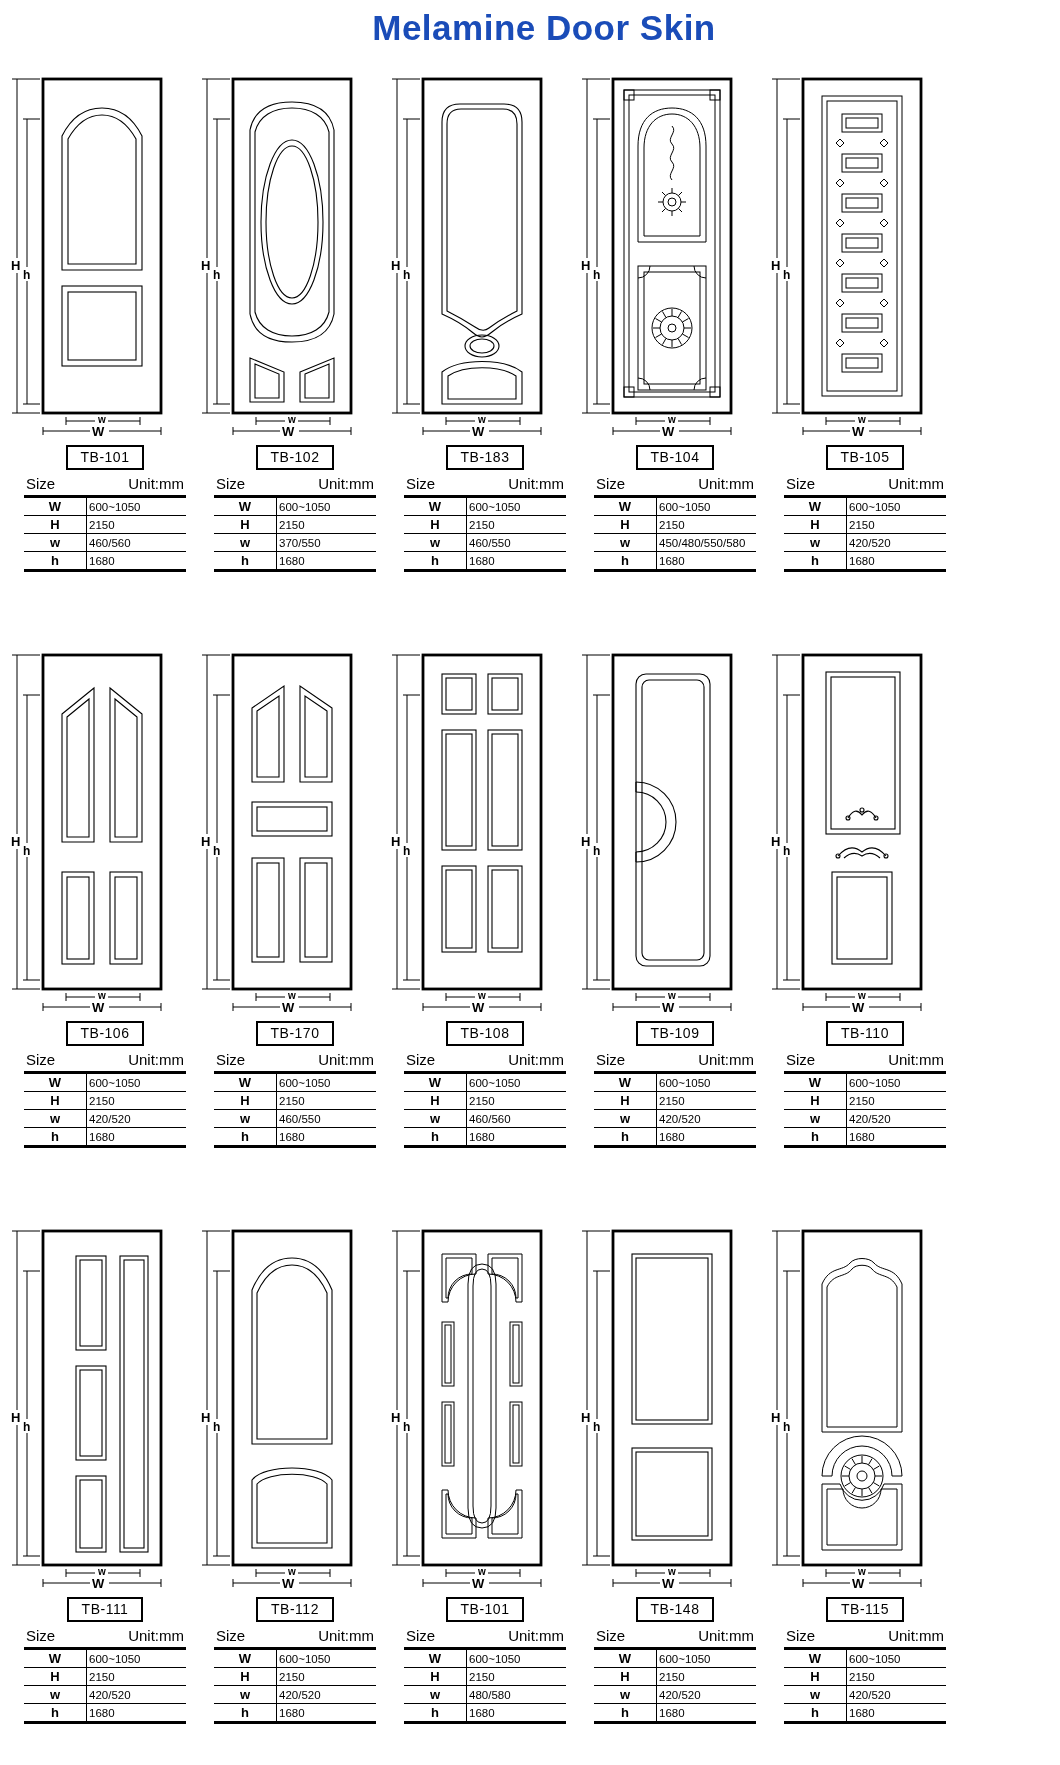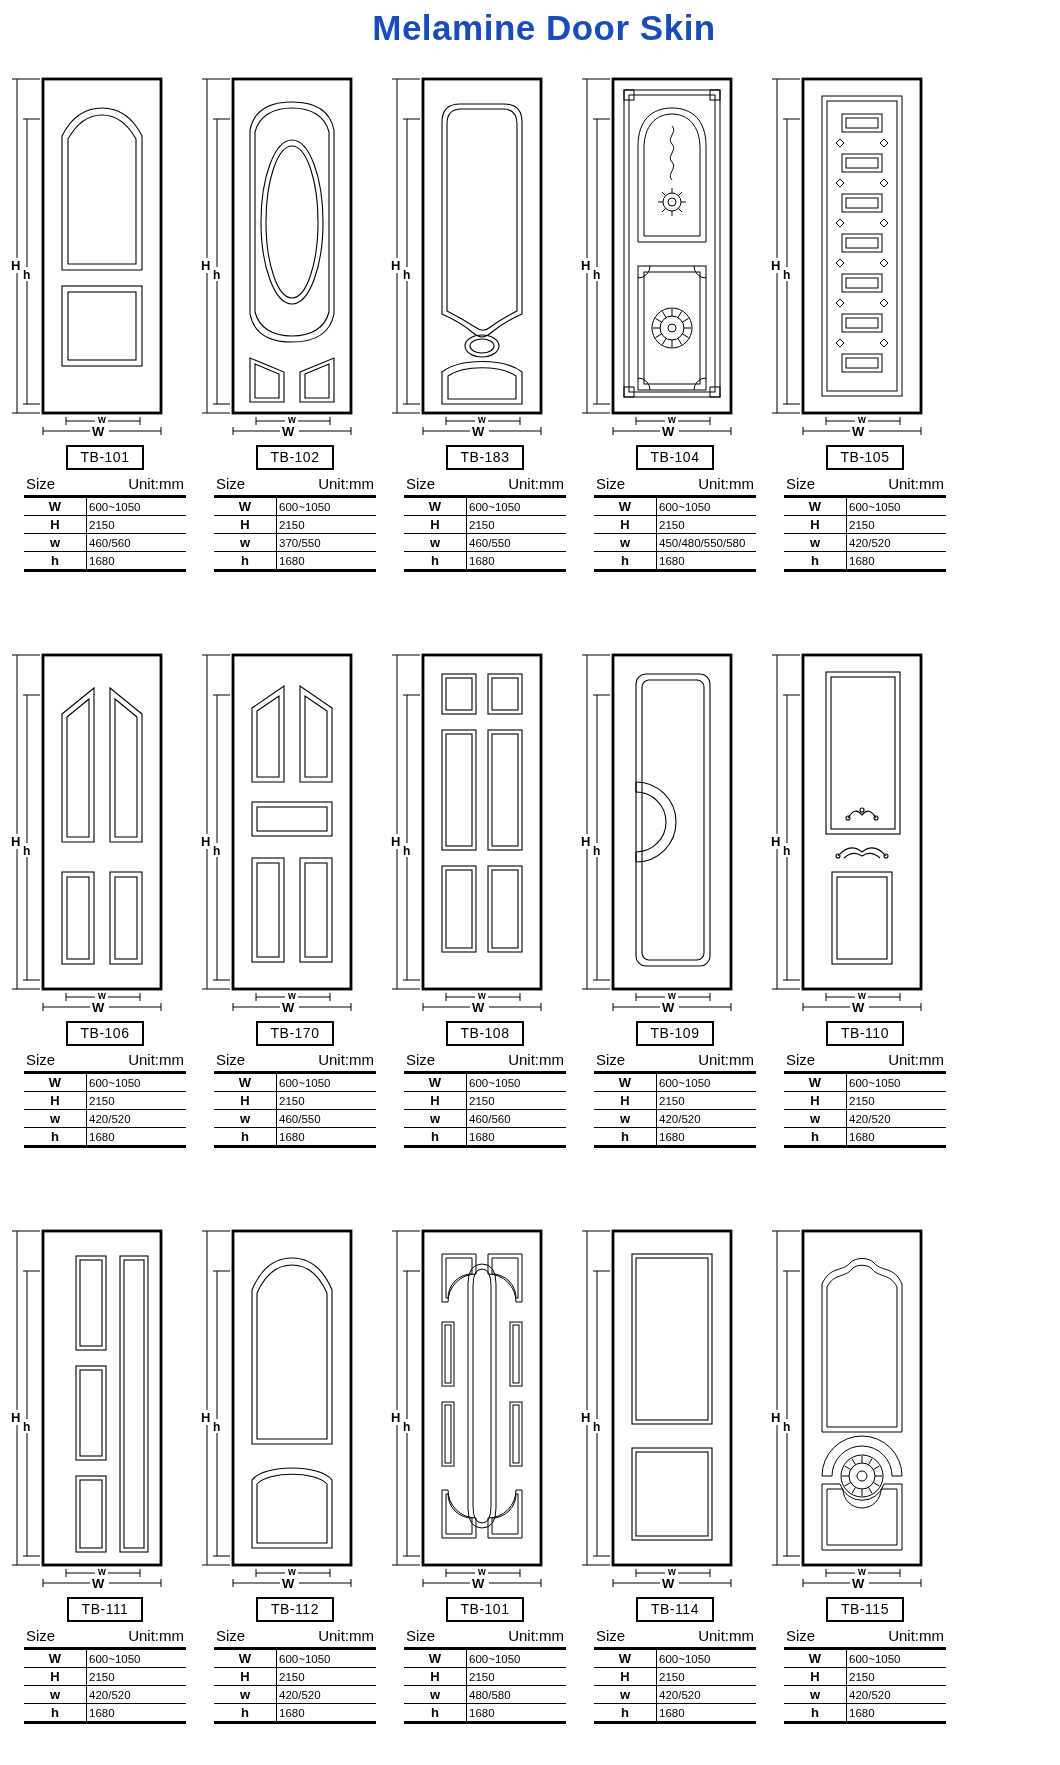--- a/index.html
+++ b/index.html
@@ -990,21 +990,21 @@
       <rect x="85" y="340" width="13" height="10" fill="#fff" stroke="none"></rect>
       <rect x="80" y="351" width="19" height="12" fill="#fff" stroke="none"></rect>
       <text class="dimH" x="1" y="196">H</text>
       <text class="dimh" x="13" y="205">h</text>
       <text class="dimw" x="88" y="349">w</text>
       <text class="dimW" x="82" y="362">W</text>
       <rect x="33" y="5" width="118" height="334" fill="none" stroke="#000" stroke-width="2.8"></rect>
       <use href="#design-13" xlink:href="#design-13"></use>
     </svg>
     <div class="model-box">
-      <span>TB-114</span>
+      <span>TB-148</span>
     </div>
     <div class="size-row">
       <span>Size</span>
       <span>Unit:mm</span>
     </div>
     <table class="spec-table">
       <tbody>
         <tr>
           <td class="k">W</td>
           <td class="v">600~1050</td>

